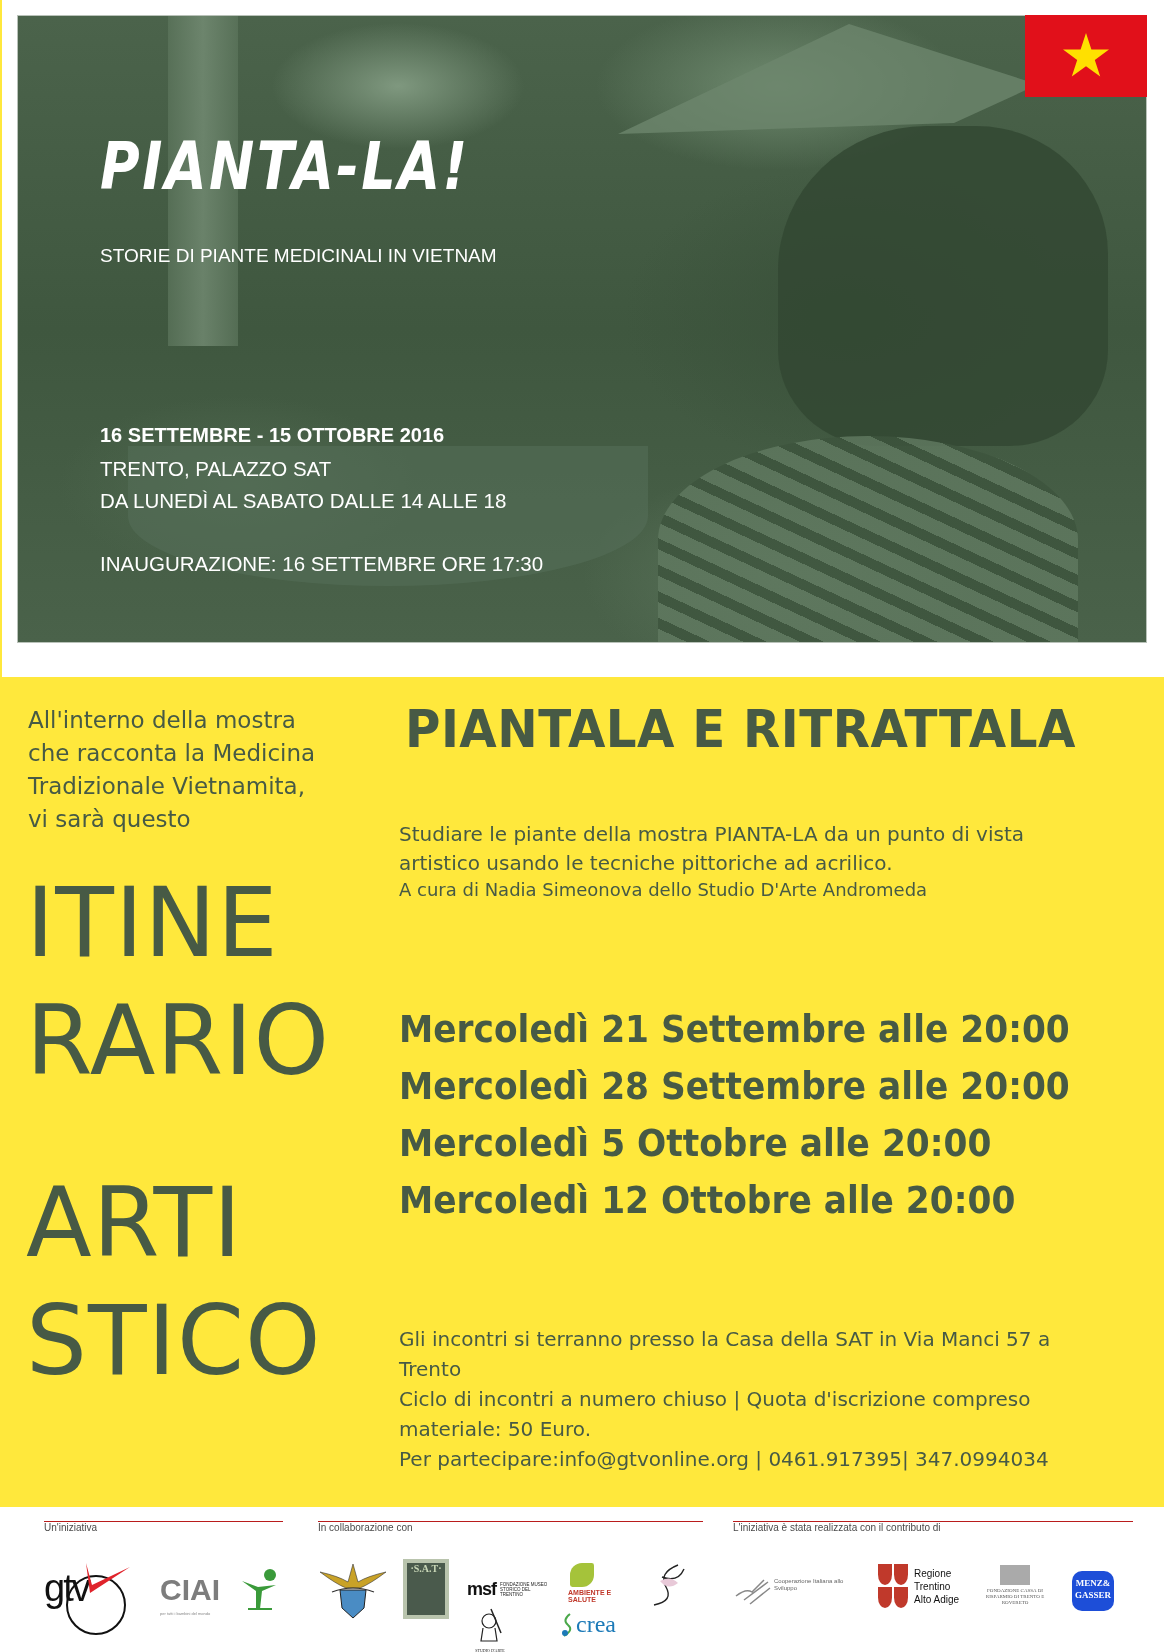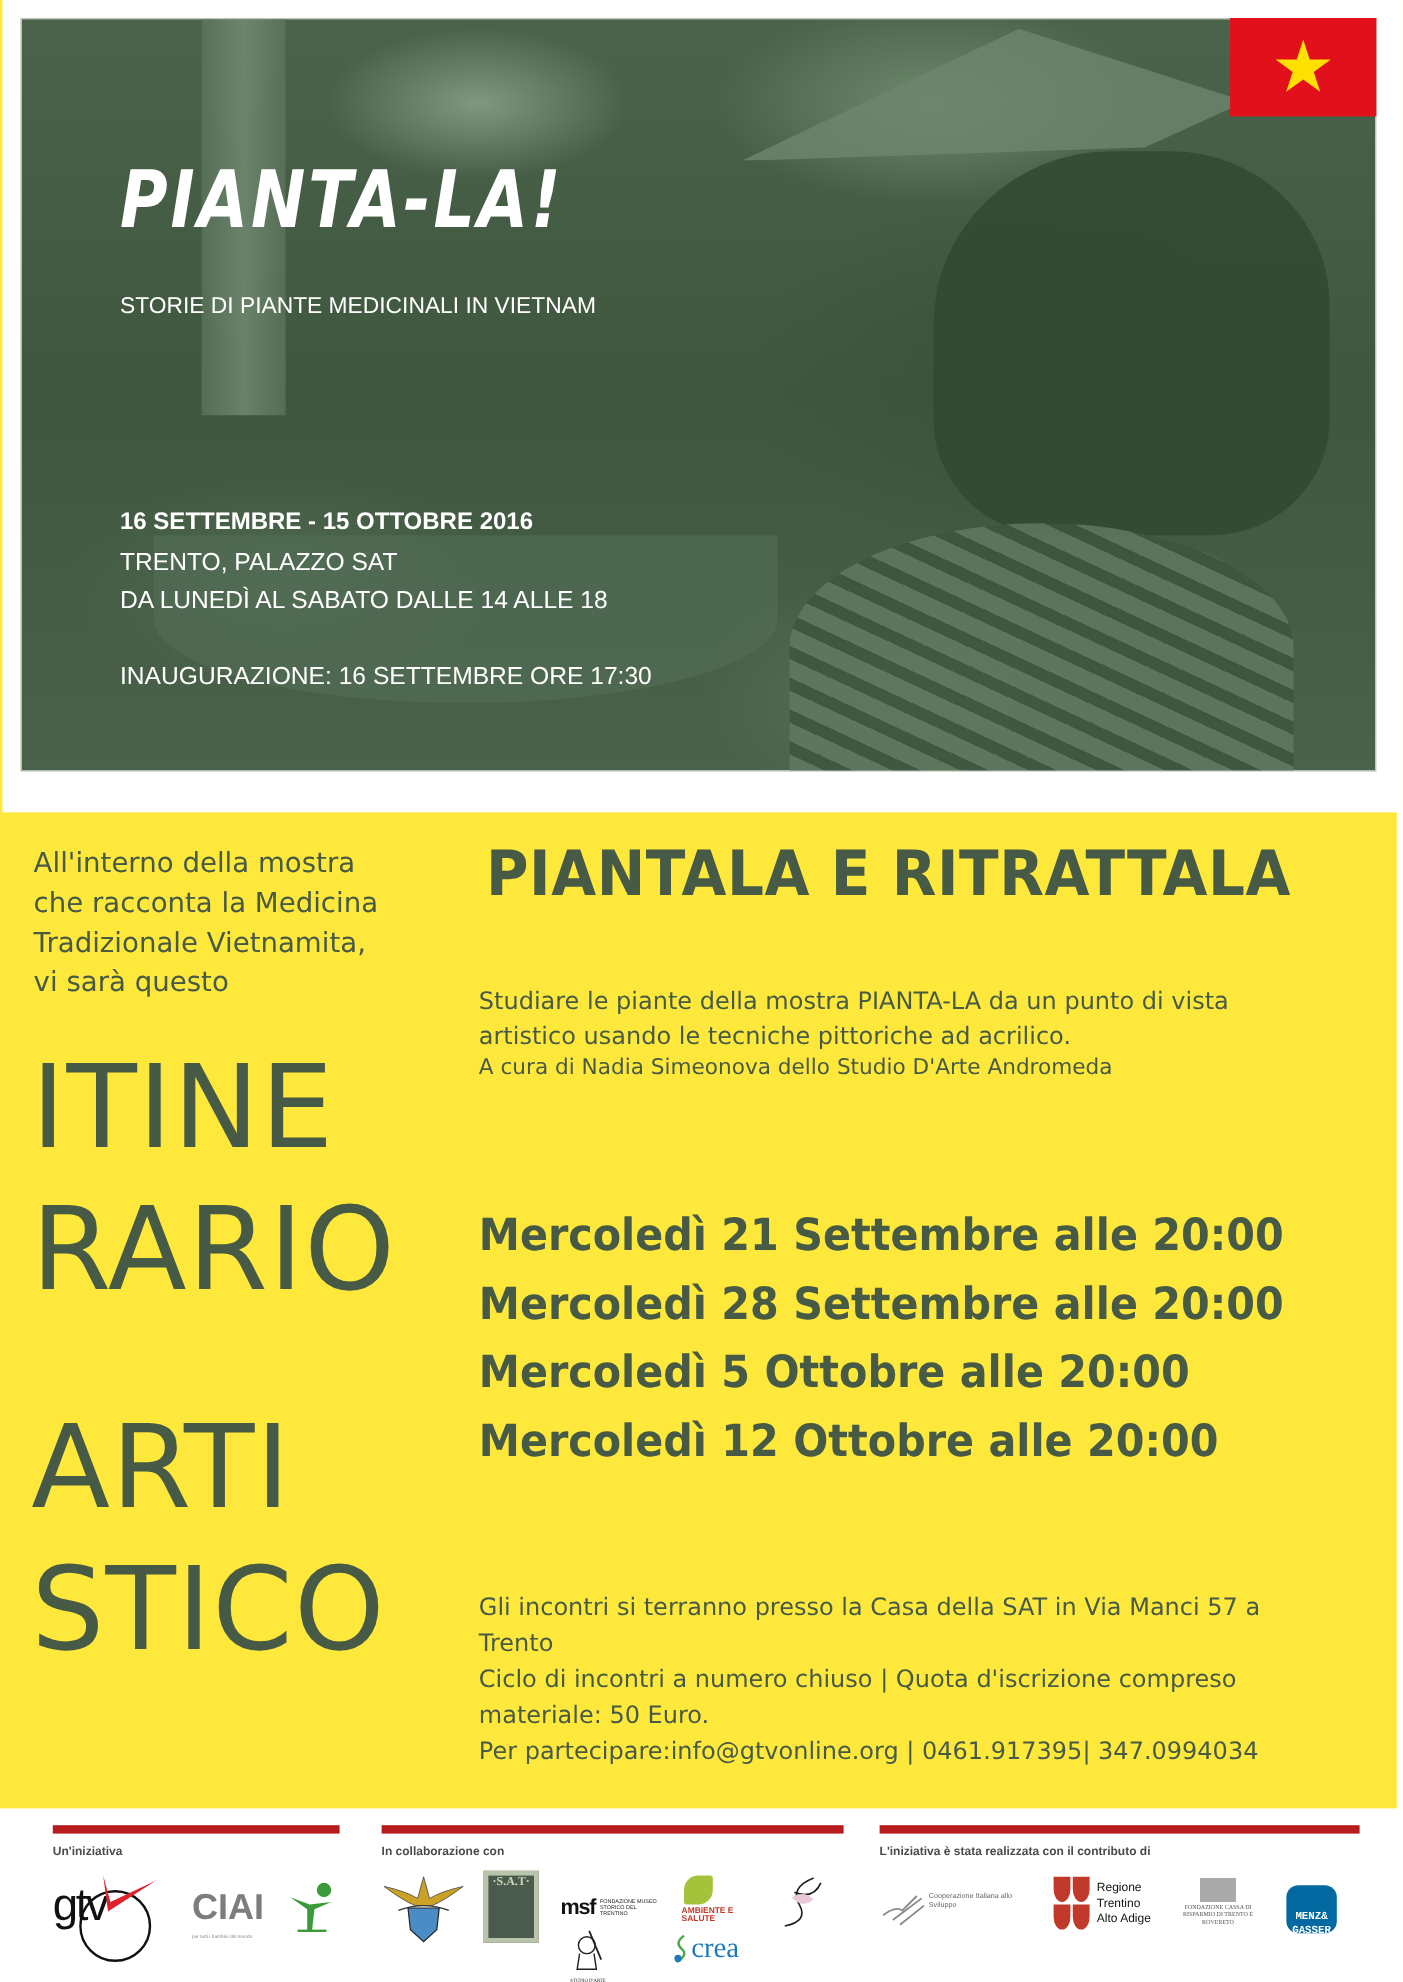--- a/index.html
+++ b/index.html
@@ -48,21 +48,21 @@
 
   .heading { position: absolute; left: 405px; top: 22px; font-family: "DejaVu Sans", sans-serif; font-size: 52px; letter-spacing: 0.5px; white-space: nowrap; transform: scaleX(0.93); transform-origin: left top; }
   .desc { position: absolute; left: 399px; top: 143px; font-family: "DejaVu Sans", sans-serif; font-size: 20px; line-height: 29px; }
   .desc .small { font-size: 18px; line-height: 24px; display: block; }
   .dates { position: absolute; left: 399px; top: 324px; }
   .dates div { font-family: "DejaVu Sans", sans-serif; font-weight: bold; font-size: 37px; line-height: 57px; white-space: nowrap; transform: scaleX(0.93); transform-origin: left center; }
   .info { position: absolute; left: 399px; top: 647px; width: 700px; font-family: "DejaVu Sans", sans-serif; font-size: 20px; line-height: 30px; }
 
   
   .footer { position: absolute; left: 0; top: 1507px; width: 1169px; height: 145px; background: #ffffff; }
-  .fcol { position: absolute; top: 14px; border-top: 7px solid #b91c1c; padding-top: 10px; font-weight: bold; }
+  .fcol { position: absolute; top: 14px; border-top: 1px solid #b91c1c; padding-top: 0; }
   .fcol .flabel { font-family: "Liberation Sans", sans-serif; font-size: 10px; color: #4a4a4a; }
   .f1 { left: 44px; width: 239px; } .f2 { left: 318px; width: 385px; } .f3 { left: 733px; width: 400px; }
 
   .logo { position: absolute; }
   .gtv { left: 44px; top: 56px; width: 90px; height: 70px; }
   .gtv .g { position: absolute; left: 0; top: 4px; font-family: "Liberation Sans", sans-serif; font-size: 38px; color: #111; letter-spacing: -2px; }
   .gtv .circle { position: absolute; left: 22px; top: 12px; width: 60px; height: 60px; border: 2px solid #111; border-radius: 50%; }
   .gtv .check { position: absolute; left: 40px; top: 0; }
   .ciai { left: 160px; top: 66px; width: 120px; height: 50px; }
   .ciai .t { font-family: "Liberation Sans", sans-serif; font-weight: bold; font-size: 30px; color: #7d7d7d; }
@@ -72,33 +72,33 @@
   .cai { left: 318px; top: 55px; }
   .sat { left: 403px; top: 52px; width: 46px; height: 60px; background: #4a5a4c; border: 4px solid #b9c4ad; }
   .sat span { display: block; text-align: center; color: #c9d7b7; font-size: 10px; font-weight: bold; font-family: "Liberation Serif", serif; }
   .msf { left: 467px; top: 72px; display: flex; align-items: center; gap: 4px; }
   .msf .m { font-family: "Liberation Sans", sans-serif; font-weight: bold; font-size: 18px; color: #111; letter-spacing: -1px; }
   .msf .t { font-family: "Liberation Sans", sans-serif; font-size: 4.5px; line-height: 5px; color: #222; }
   .andromeda { left: 475px; top: 100px; width: 30px; text-align: center; font-size: 4px; font-family: "Liberation Serif", serif; color: #222; }
   .ambiente { left: 568px; top: 56px; width: 64px; }
   .ambiente .leaf { width: 24px; height: 24px; background: #a5c33a; border-radius: 50% 10% 50% 10%; margin-left: 2px; }
   .ambiente .t { font-family: "Liberation Sans", sans-serif; font-weight: bold; font-size: 7px; color: #c0392b; margin-top: 2px; }
-  .crea { left: 560px; top: 104px; display: flex; gap: 2px; }
+  .crea { left: 560px; top: 104px; display: flex; align-items: center; gap: 2px; }
   .crea .c { font-family: "Liberation Serif", serif; font-size: 24px; color: #1c7ab8; }
   .obarra { left: 648px; top: 56px; font-family: "Liberation Serif", serif; font-size: 8px; color: #222; }
 
   .coop { left: 734px; top: 71px; width: 128px; height: 30px; }
   .coop .t { position: absolute; left: 40px; top: 0; font-family: "Liberation Sans", sans-serif; font-size: 6px; color: #666; line-height: 7px; }
   .regione { left: 878px; top: 57px; display: flex; gap: 6px; align-items: center; justify-content: center; }
   .regione .shields { width: 30px; height: 44px; display: grid; grid-template-columns: 1fr 1fr; gap: 2px; }
   .regione .shields i { display: block; background: #c0392b; border-radius: 0 0 50% 50%; }
   .regione .t { font-family: "Liberation Sans", sans-serif; font-size: 10px; line-height: 13px; color: #111; }
   .cassa { left: 985px; top: 58px; width: 60px; text-align: center; font-family: "Liberation Serif", serif; font-size: 5px; line-height: 6px; color: #555; }
   .cassa .bx { width: 30px; height: 20px; margin: 0 auto 3px; background: #aaa; }
-  .menz { left: 1072px; top: 64px; width: 42px; height: 40px; background: #0369a1; border-radius: 10px; color: #fff; font-family: Liberation Mono, monospace; font-weight: bold; font-size: 9px; line-height: 12px; text-align: center; padding-top: 20px; }
+  .menz { left: 1072px; top: 64px; width: 42px; height: 40px; background: #1d4ed8; border-radius: 10px; color: #fff; font-family: Liberation Serif, serif; font-weight: bold; font-size: 9px; line-height: 12px; text-align: center; padding-top: 6px; }
 </style>
 </head>
 <body>
 
 <div class="left-strip"></div>
 
 <section class="hero">
   <div class="pole"></div>
   <div class="hat"></div>
   <div class="body-shape"></div>

